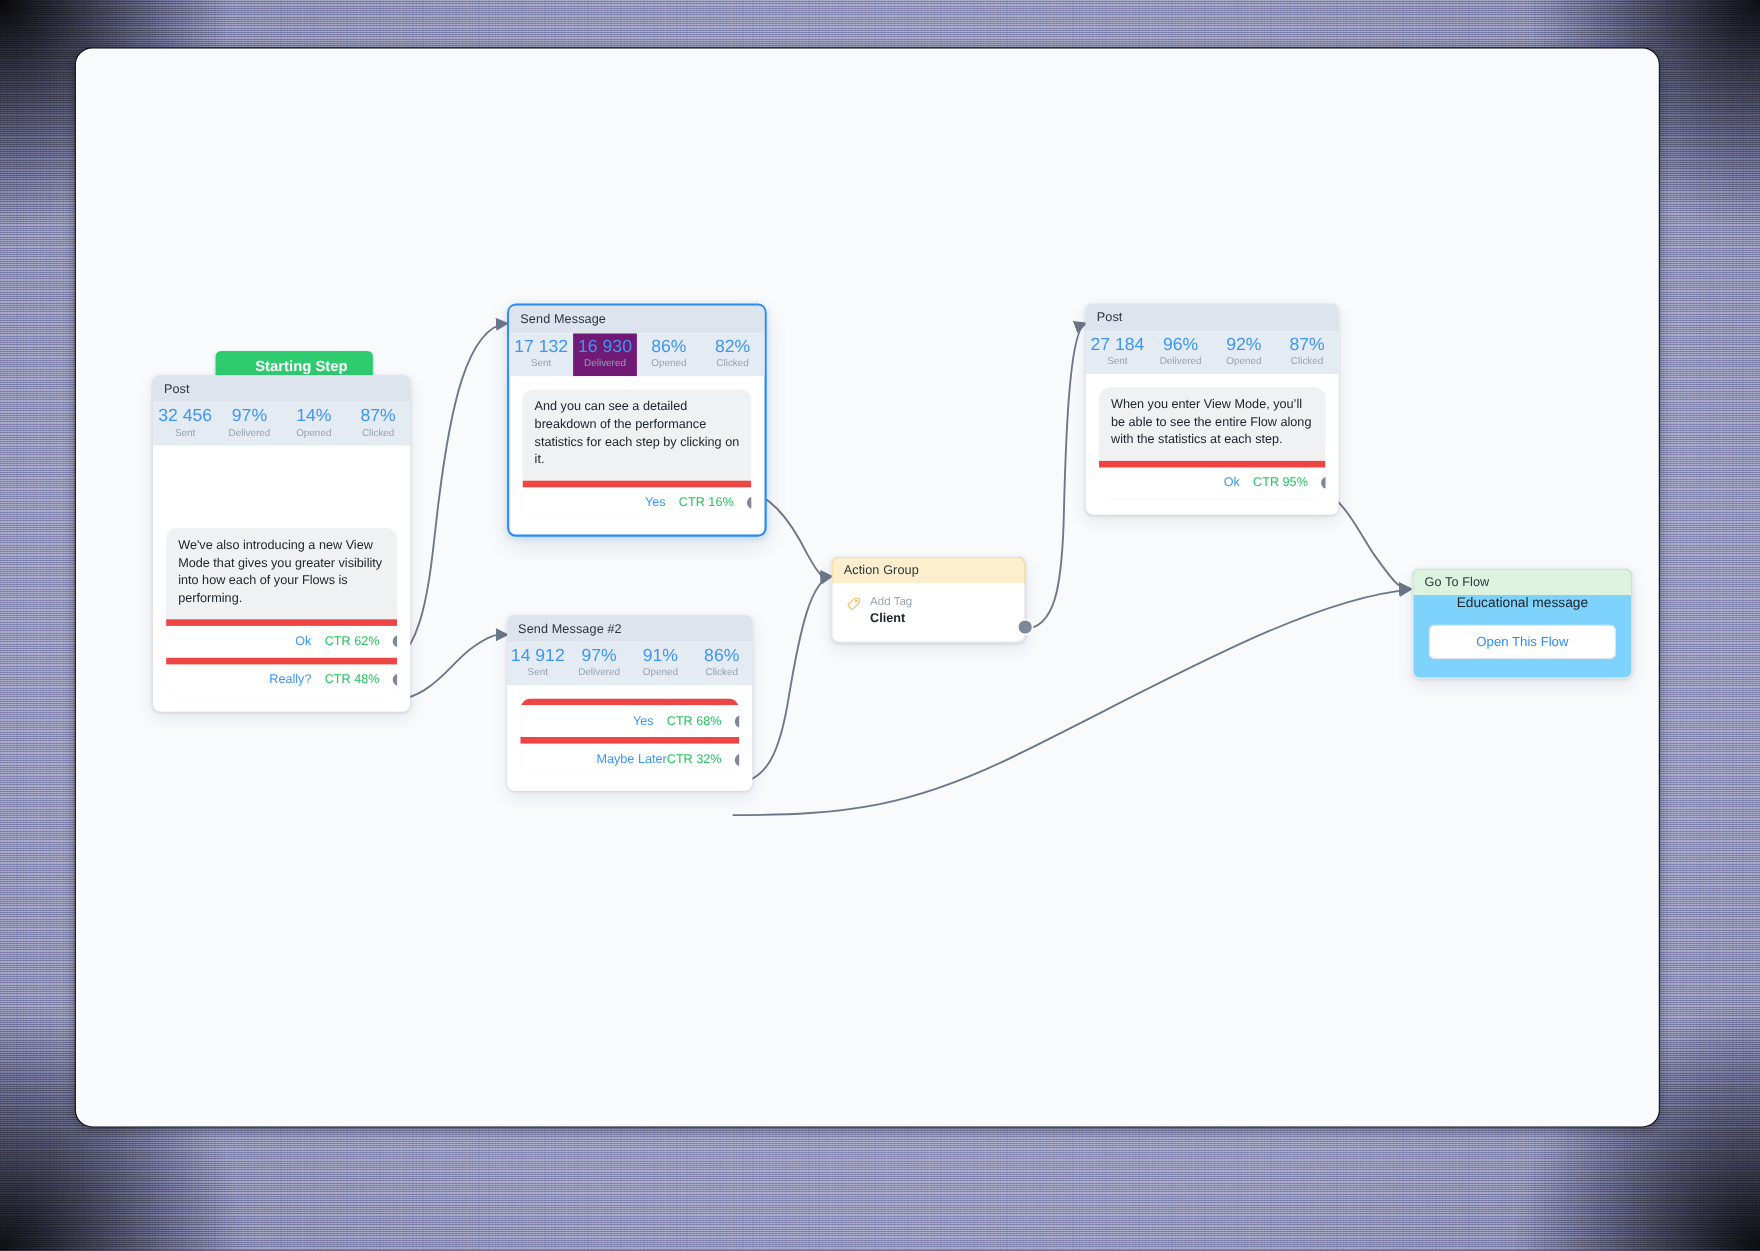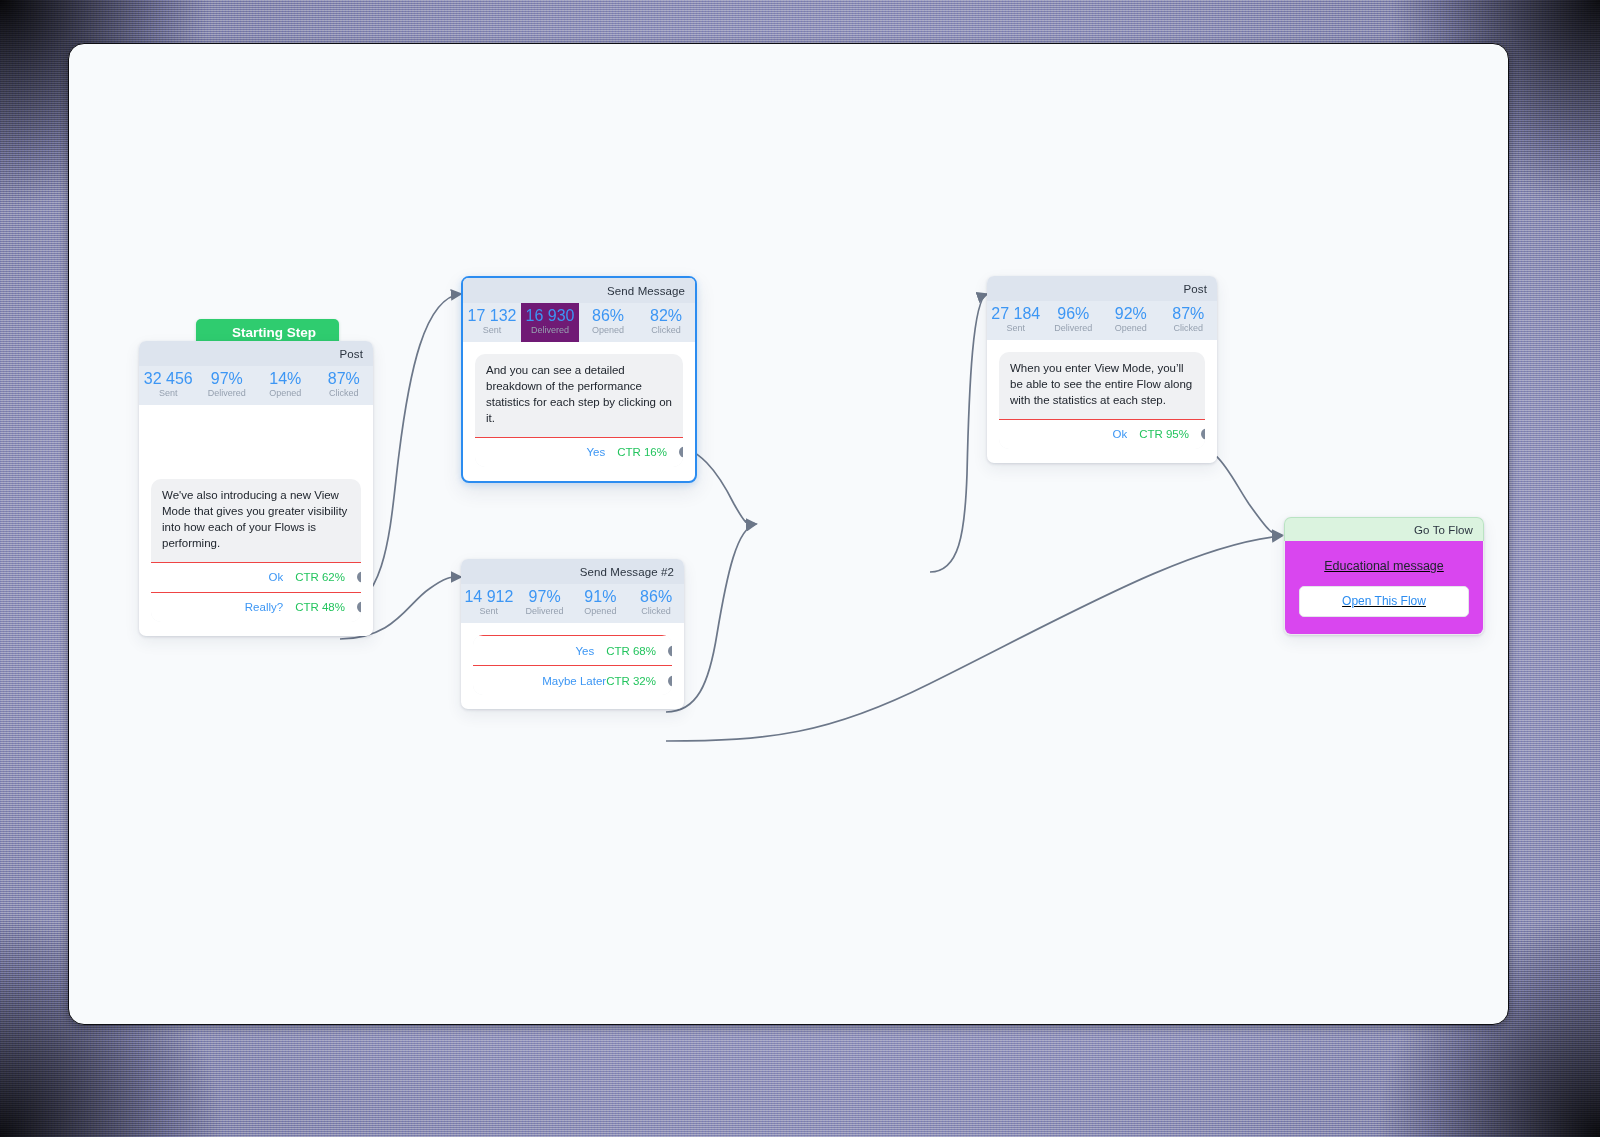--- a/index.html
+++ b/index.html
@@ -68,21 +68,20 @@
     background: #ffffff;
     border-radius: 7px;
     box-shadow: 0 1px 3px rgba(40,50,80,.16), 0 6px 16px rgba(40,50,80,.08);
   }
   .node-head {
     font-size: 11.5px;
     color: #2b3440;
     padding: 7px 10px 6px 10px;
     border-radius: 7px 7px 0 0;
     letter-spacing: .1px;
-    text-align: right;
   }
   .node.post > .node-head,
   .node.msg > .node-head { background: #dde4ee; }
   .node.action > .node-head {
     background: #fdeecd;
     border: 1px solid #f3d79a;
     border-bottom: none;
     padding: 6px 10px 5px 10px;
   }
   .node.goto > .node-head {
@@ -133,21 +132,21 @@
     overflow: hidden;
   }
   .bubble .text {
     font-size: 11.5px;
     line-height: 1.38;
     color: #20262e;
     padding: 9px 11px 10px 11px;
   }
   .btn-row {
     background: #ffffff;
-    border-top: 1px solid #ef4444;
+    border-top: 6px solid #ef4444;
     display: flex;
     align-items: center;
     justify-content: flex-end;
     gap: 12px;
     padding: 6px 16px 6px 10px;
     position: relative;
     min-height: 17px;
   }
   .btn-label {
     font-size: 11.5px;
@@ -210,24 +209,23 @@
     border-radius: 50%;
     background: #7d8899;
     box-shadow: 0 0 0 1.5px #ffffff;
   }
 
   
   .goto-body {
     border: 1px solid #e9ebef;
     border-top: none;
     border-radius: 0 0 7px 7px;
-    background: #d946ef;
-    padding: 18px 14px 17px 14px;
+    background: #7dd3fc;
+    padding: 0 14px 17px 14px;
     text-align: center;
-    text-decoration: underline;
   }
   .goto-title {
     font-size: 12.5px;
     color: #20262e;
     margin-bottom: 13px;
   }
   .goto-btn {
     display: block;
     width: 100%;
     box-sizing: border-box;
@@ -403,20 +401,36 @@
         </div>
         <div class="btn-row" style="gap:0;">
           <span class="btn-label" style="max-width:72px; text-overflow:clip;">Maybe Later</span>
           <span class="btn-ctr">CTR 32%</span>
           <span class="port"></span>
         </div>
       </div>
     </div>
   </div>
 
+  <div class="node action" style="left:687px; top:462px; width:176px;">
+    <div class="node-head">Action Group</div>
+    <div class="action-body">
+      <span style="flex:0 0 auto; padding-top:2px;">
+        <svg width="14" height="14" viewBox="0 0 20 20" fill="none" stroke="#f0bc5e" stroke-width="1.4">
+          <path d="M11.6 2.6 H16.2 A1.2 1.2 0 0 1 17.4 3.8 V8.4 L9 16.8 A1.2 1.2 0 0 1 7.3 16.8 L3.2 12.7 A1.2 1.2 0 0 1 3.2 11 Z"></path>
+          <circle cx="13.6" cy="6.4" r="1.2"></circle>
+        </svg>
+      </span>
+      <div class="action-texts">
+        <div class="action-kind">Add Tag</div>
+        <div class="action-val">Client</div>
+      </div>
+      <span class="action-port"></span>
+    </div>
+  </div>
 
   <div class="node post" style="left:918px; top:232px; width:230px;">
     <div class="node-head">Post</div>
     <div class="stats">
       <div class="stat">
         <div class="stat-val">27 184</div>
         <div class="stat-lbl">Sent</div>
       </div>
       <div class="stat">
         <div class="stat-val">96%</div>

